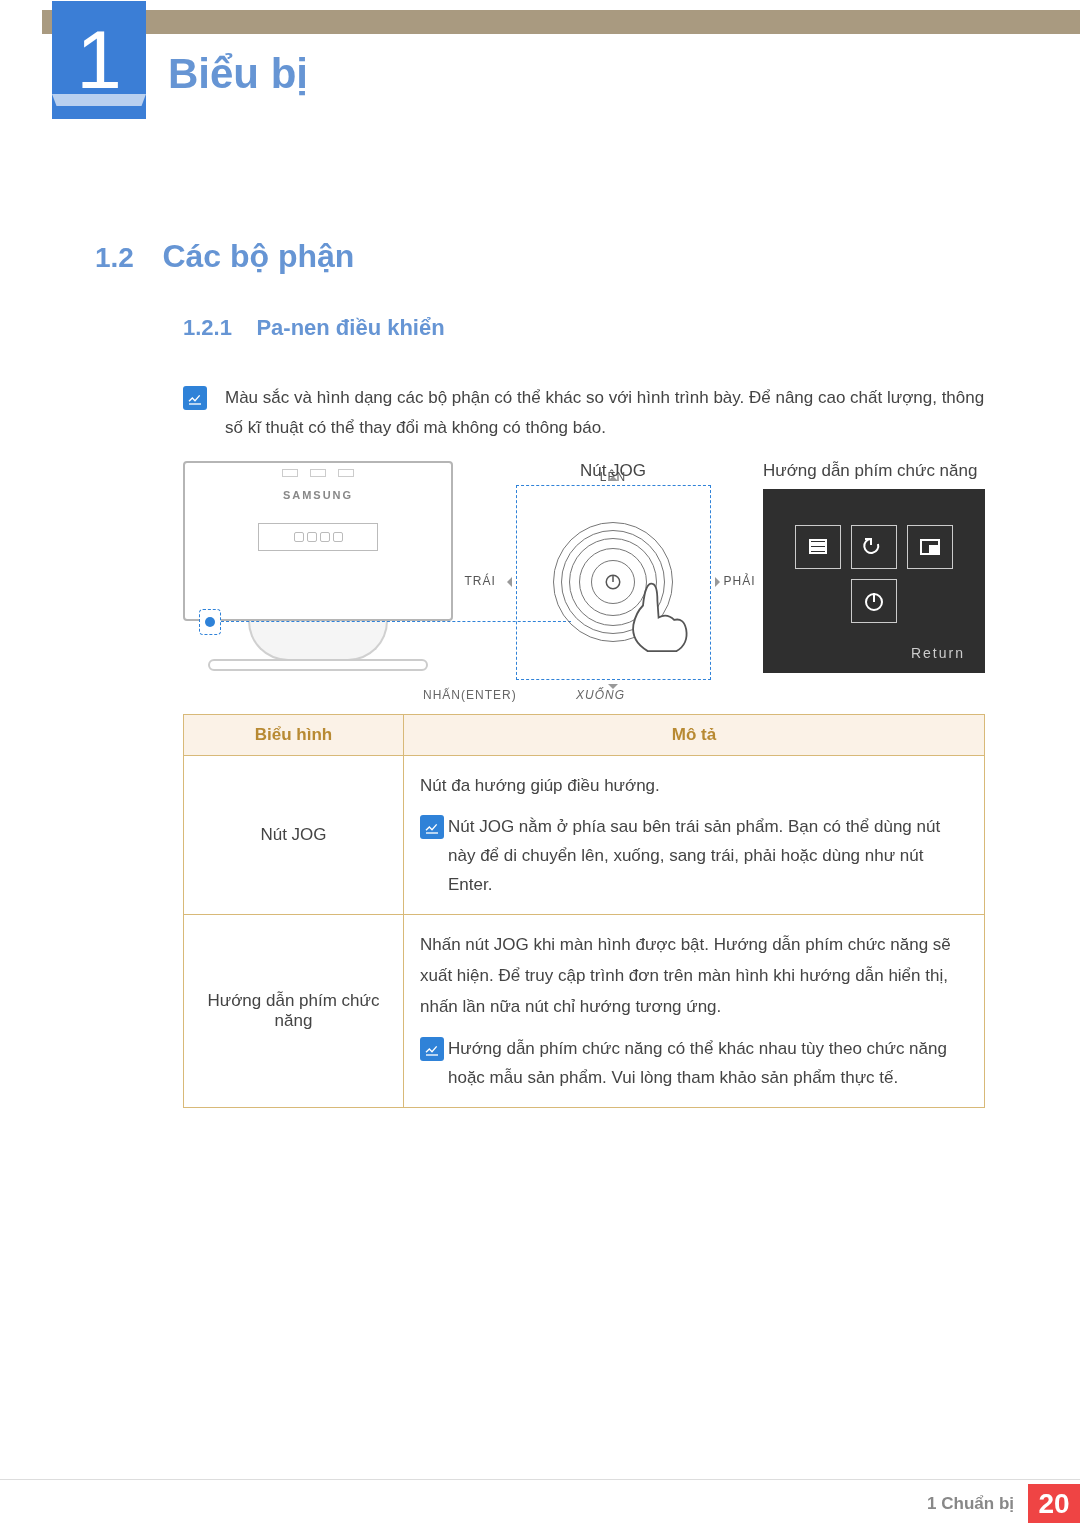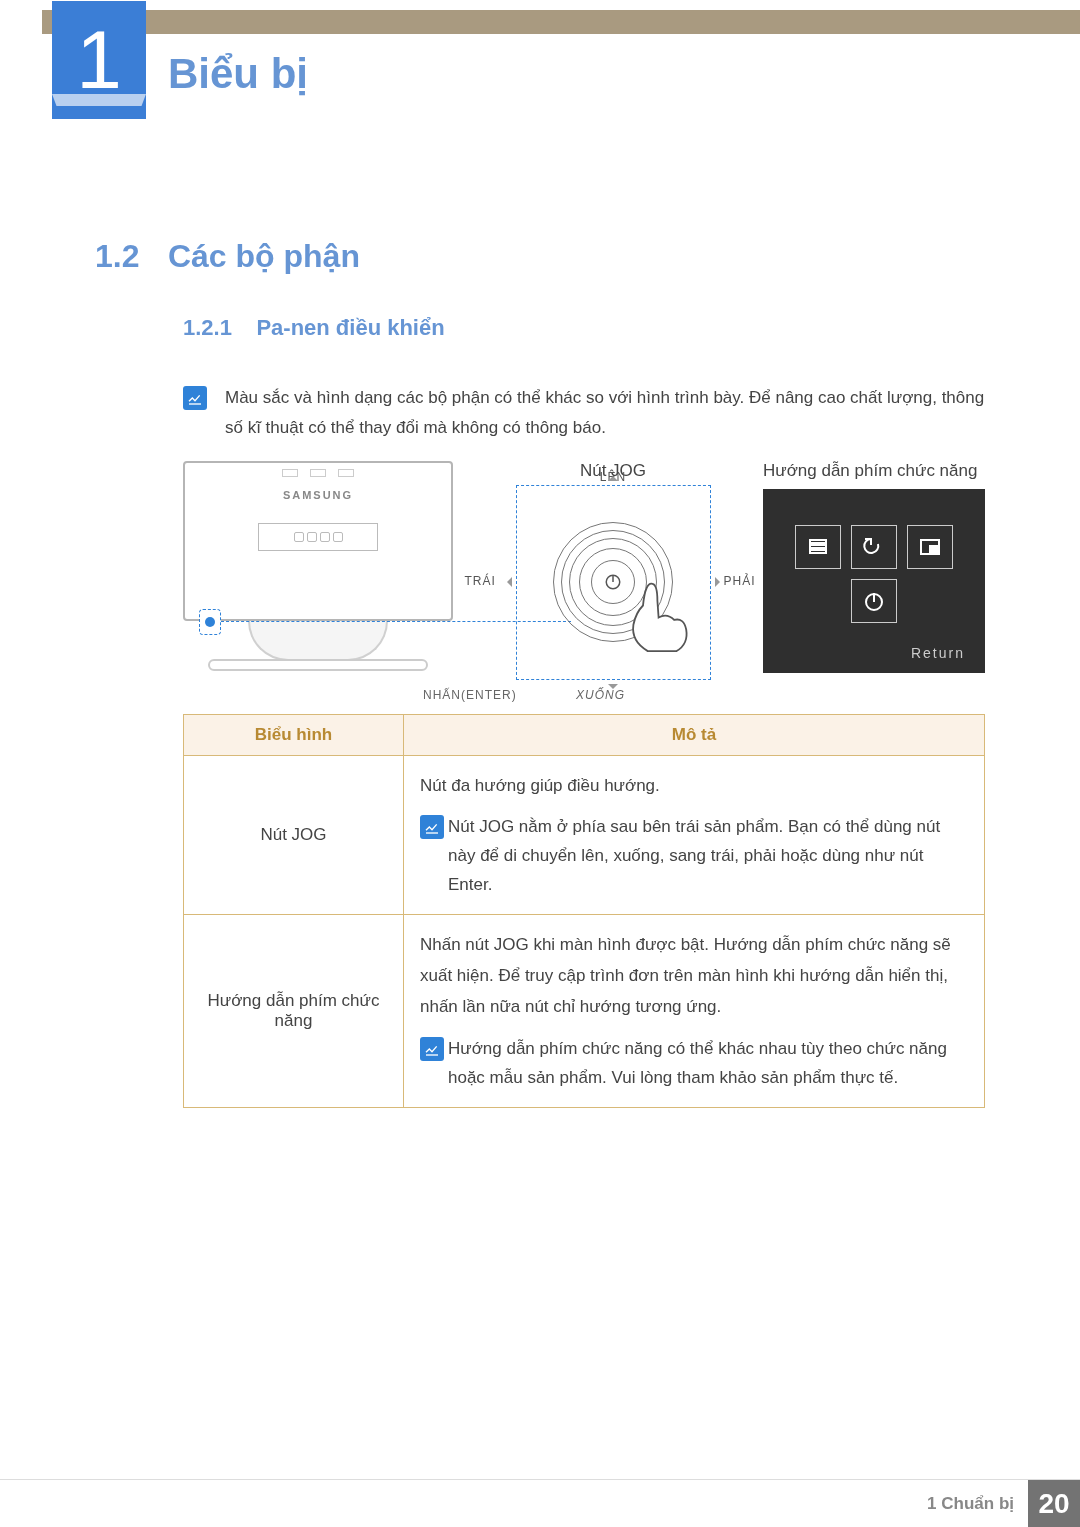--- a/index.html
+++ b/index.html
@@ -65,21 +65,21 @@
     font-weight: 700;
     color: #6695d4;
     margin-left: 22px;
     margin-top: 30px;
   }
 
   .content {
     padding: 70px 95px 0 95px;
   }
   .sec-num {
-    font-size: 32px;
+    font-size: 28px;
     font-weight: 700;
     color: #6695d4;
     margin-right: 24px;
   }
   .sec-title {
     font-size: 32px;
     font-weight: 700;
     color: #6695d4;
   }
   .section-row { margin-bottom: 28px; margin-top: 50px; }
@@ -319,22 +319,22 @@
     padding-right:0;
   }
   .footer-label{
     font-size:17px;
     font-weight:700;
     color:#888;
     margin-right:14px;
     margin-left:36px;
   }
   .footer-num{
-    width:52px;height:48px;
-    background:#737373;
+    width:52px;height:39px;
+    background:#ef4444;
     color:#fff;
     font-size:28px;
     font-weight:700;
     display:flex;align-items:center;justify-content:center;
   }
 </style>
 </head>
 <body>
 
 <div class="top-bar"></div>

